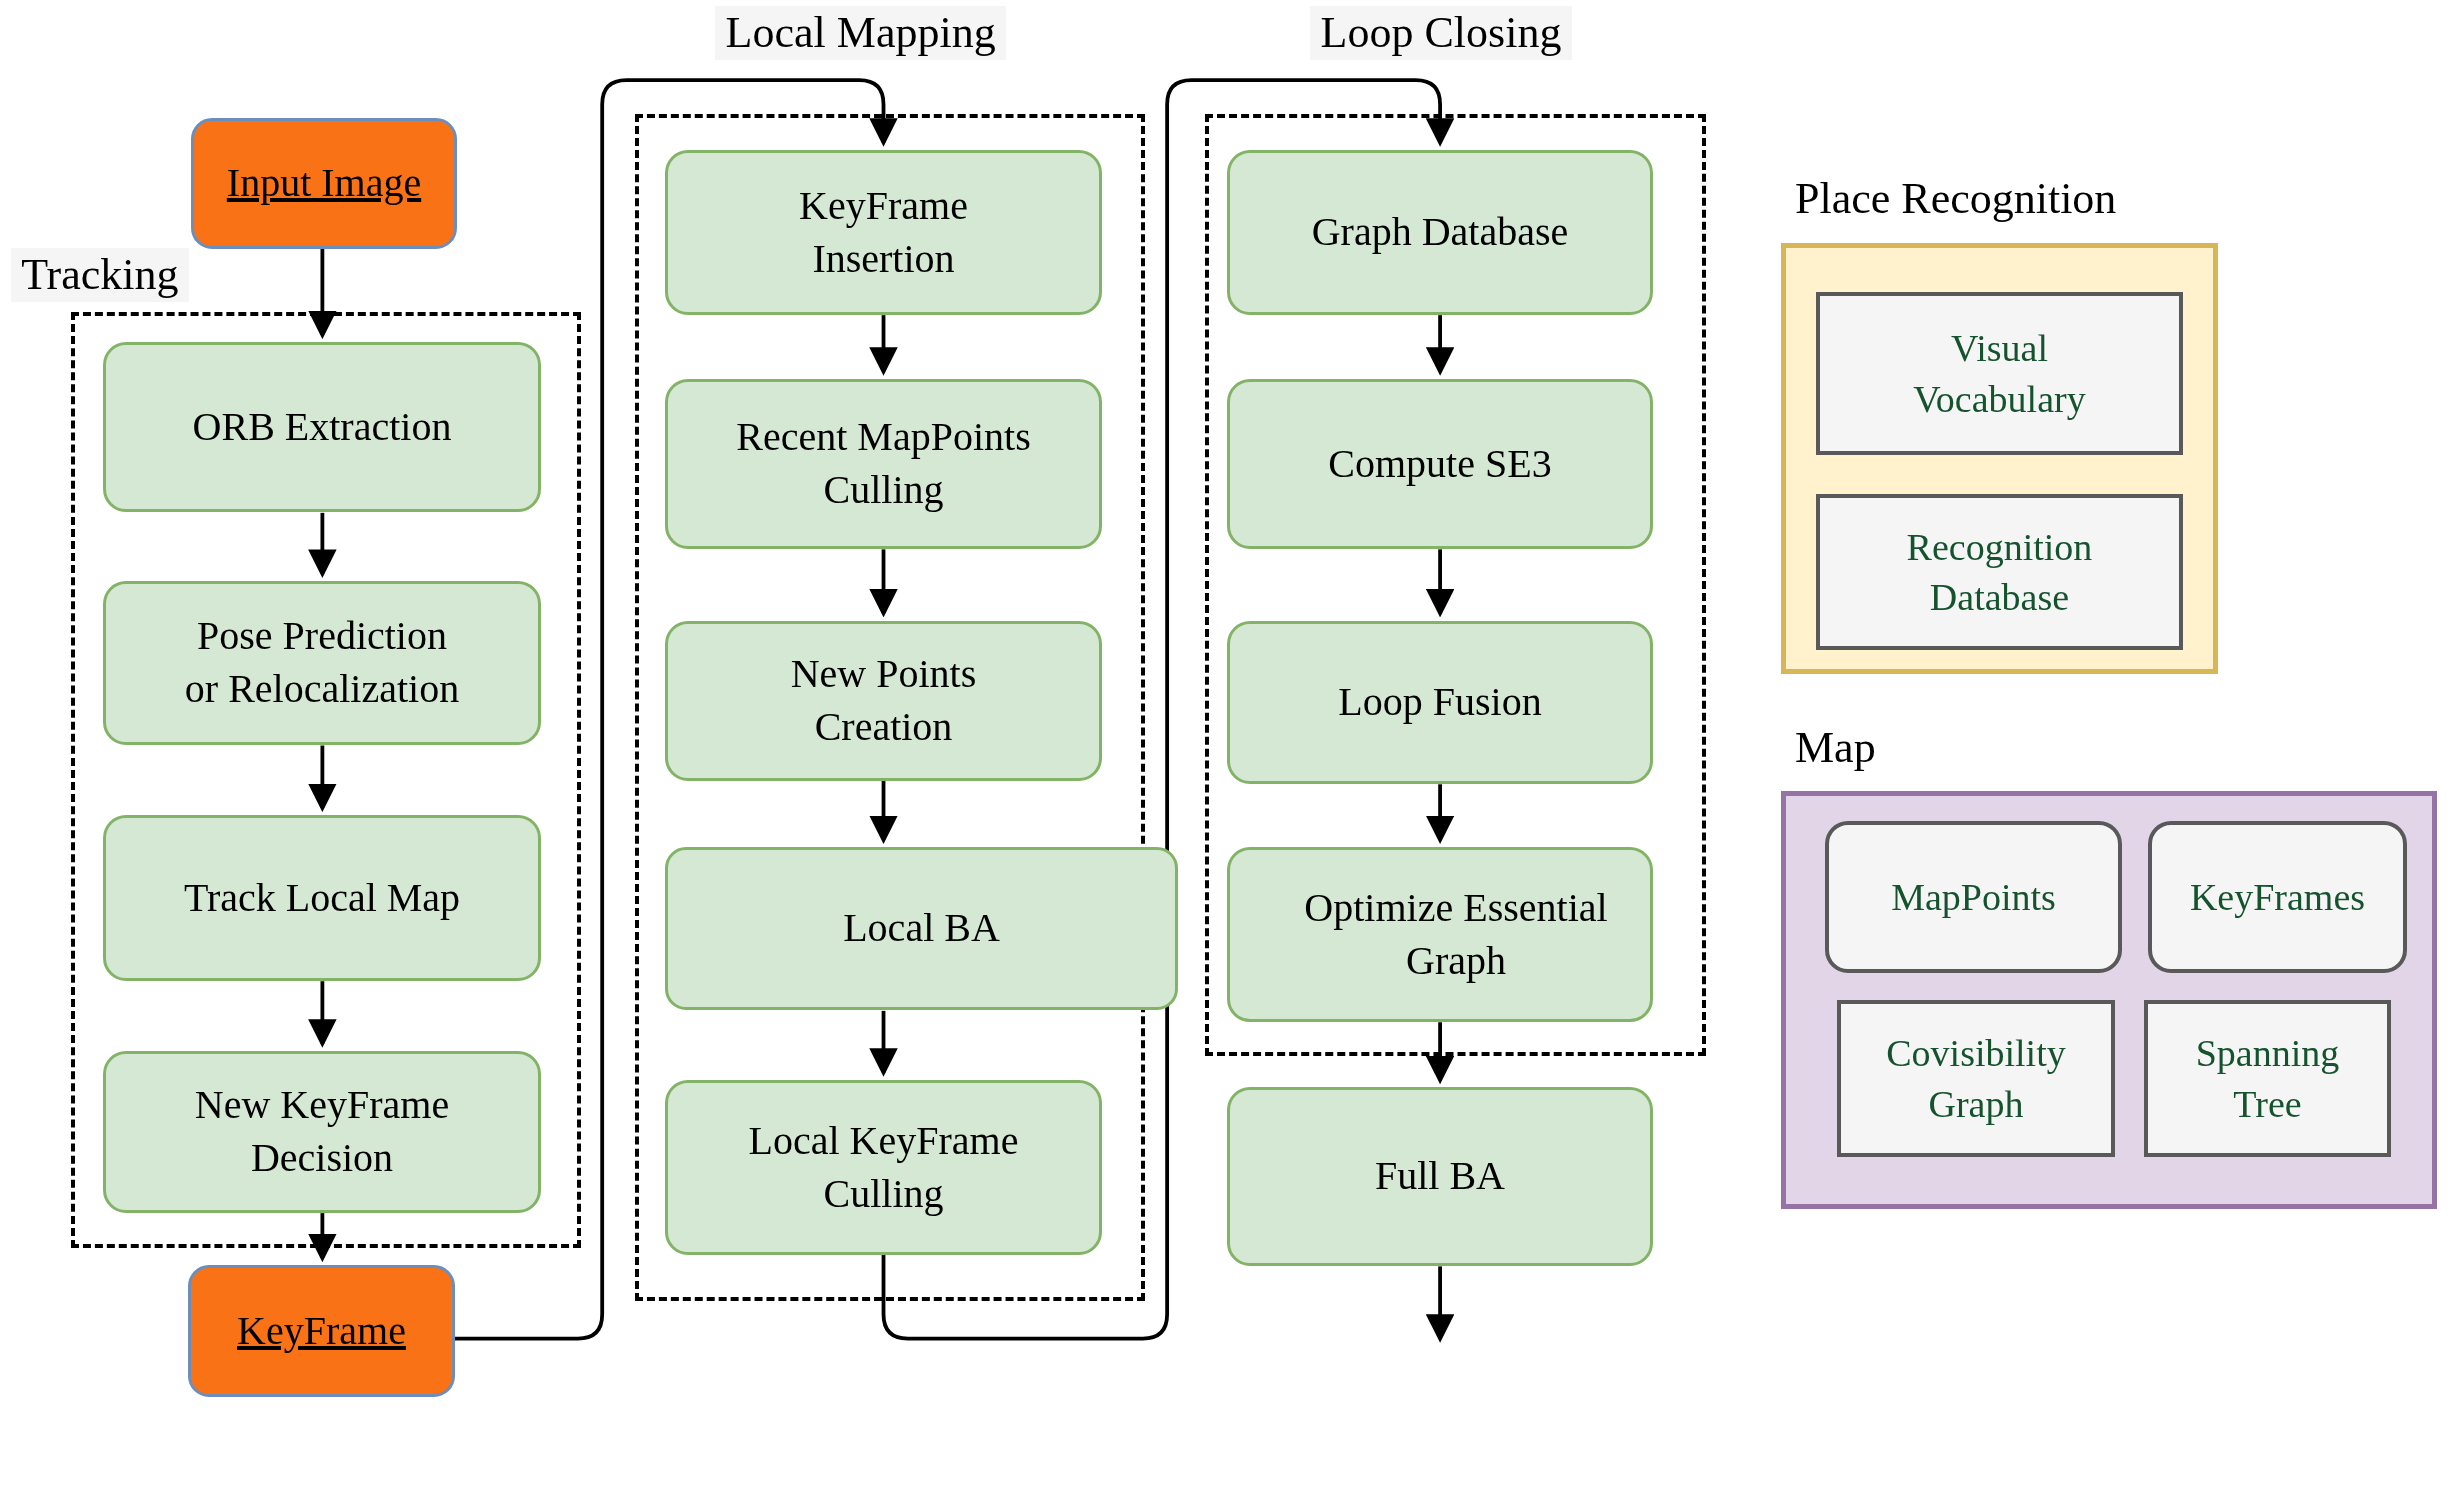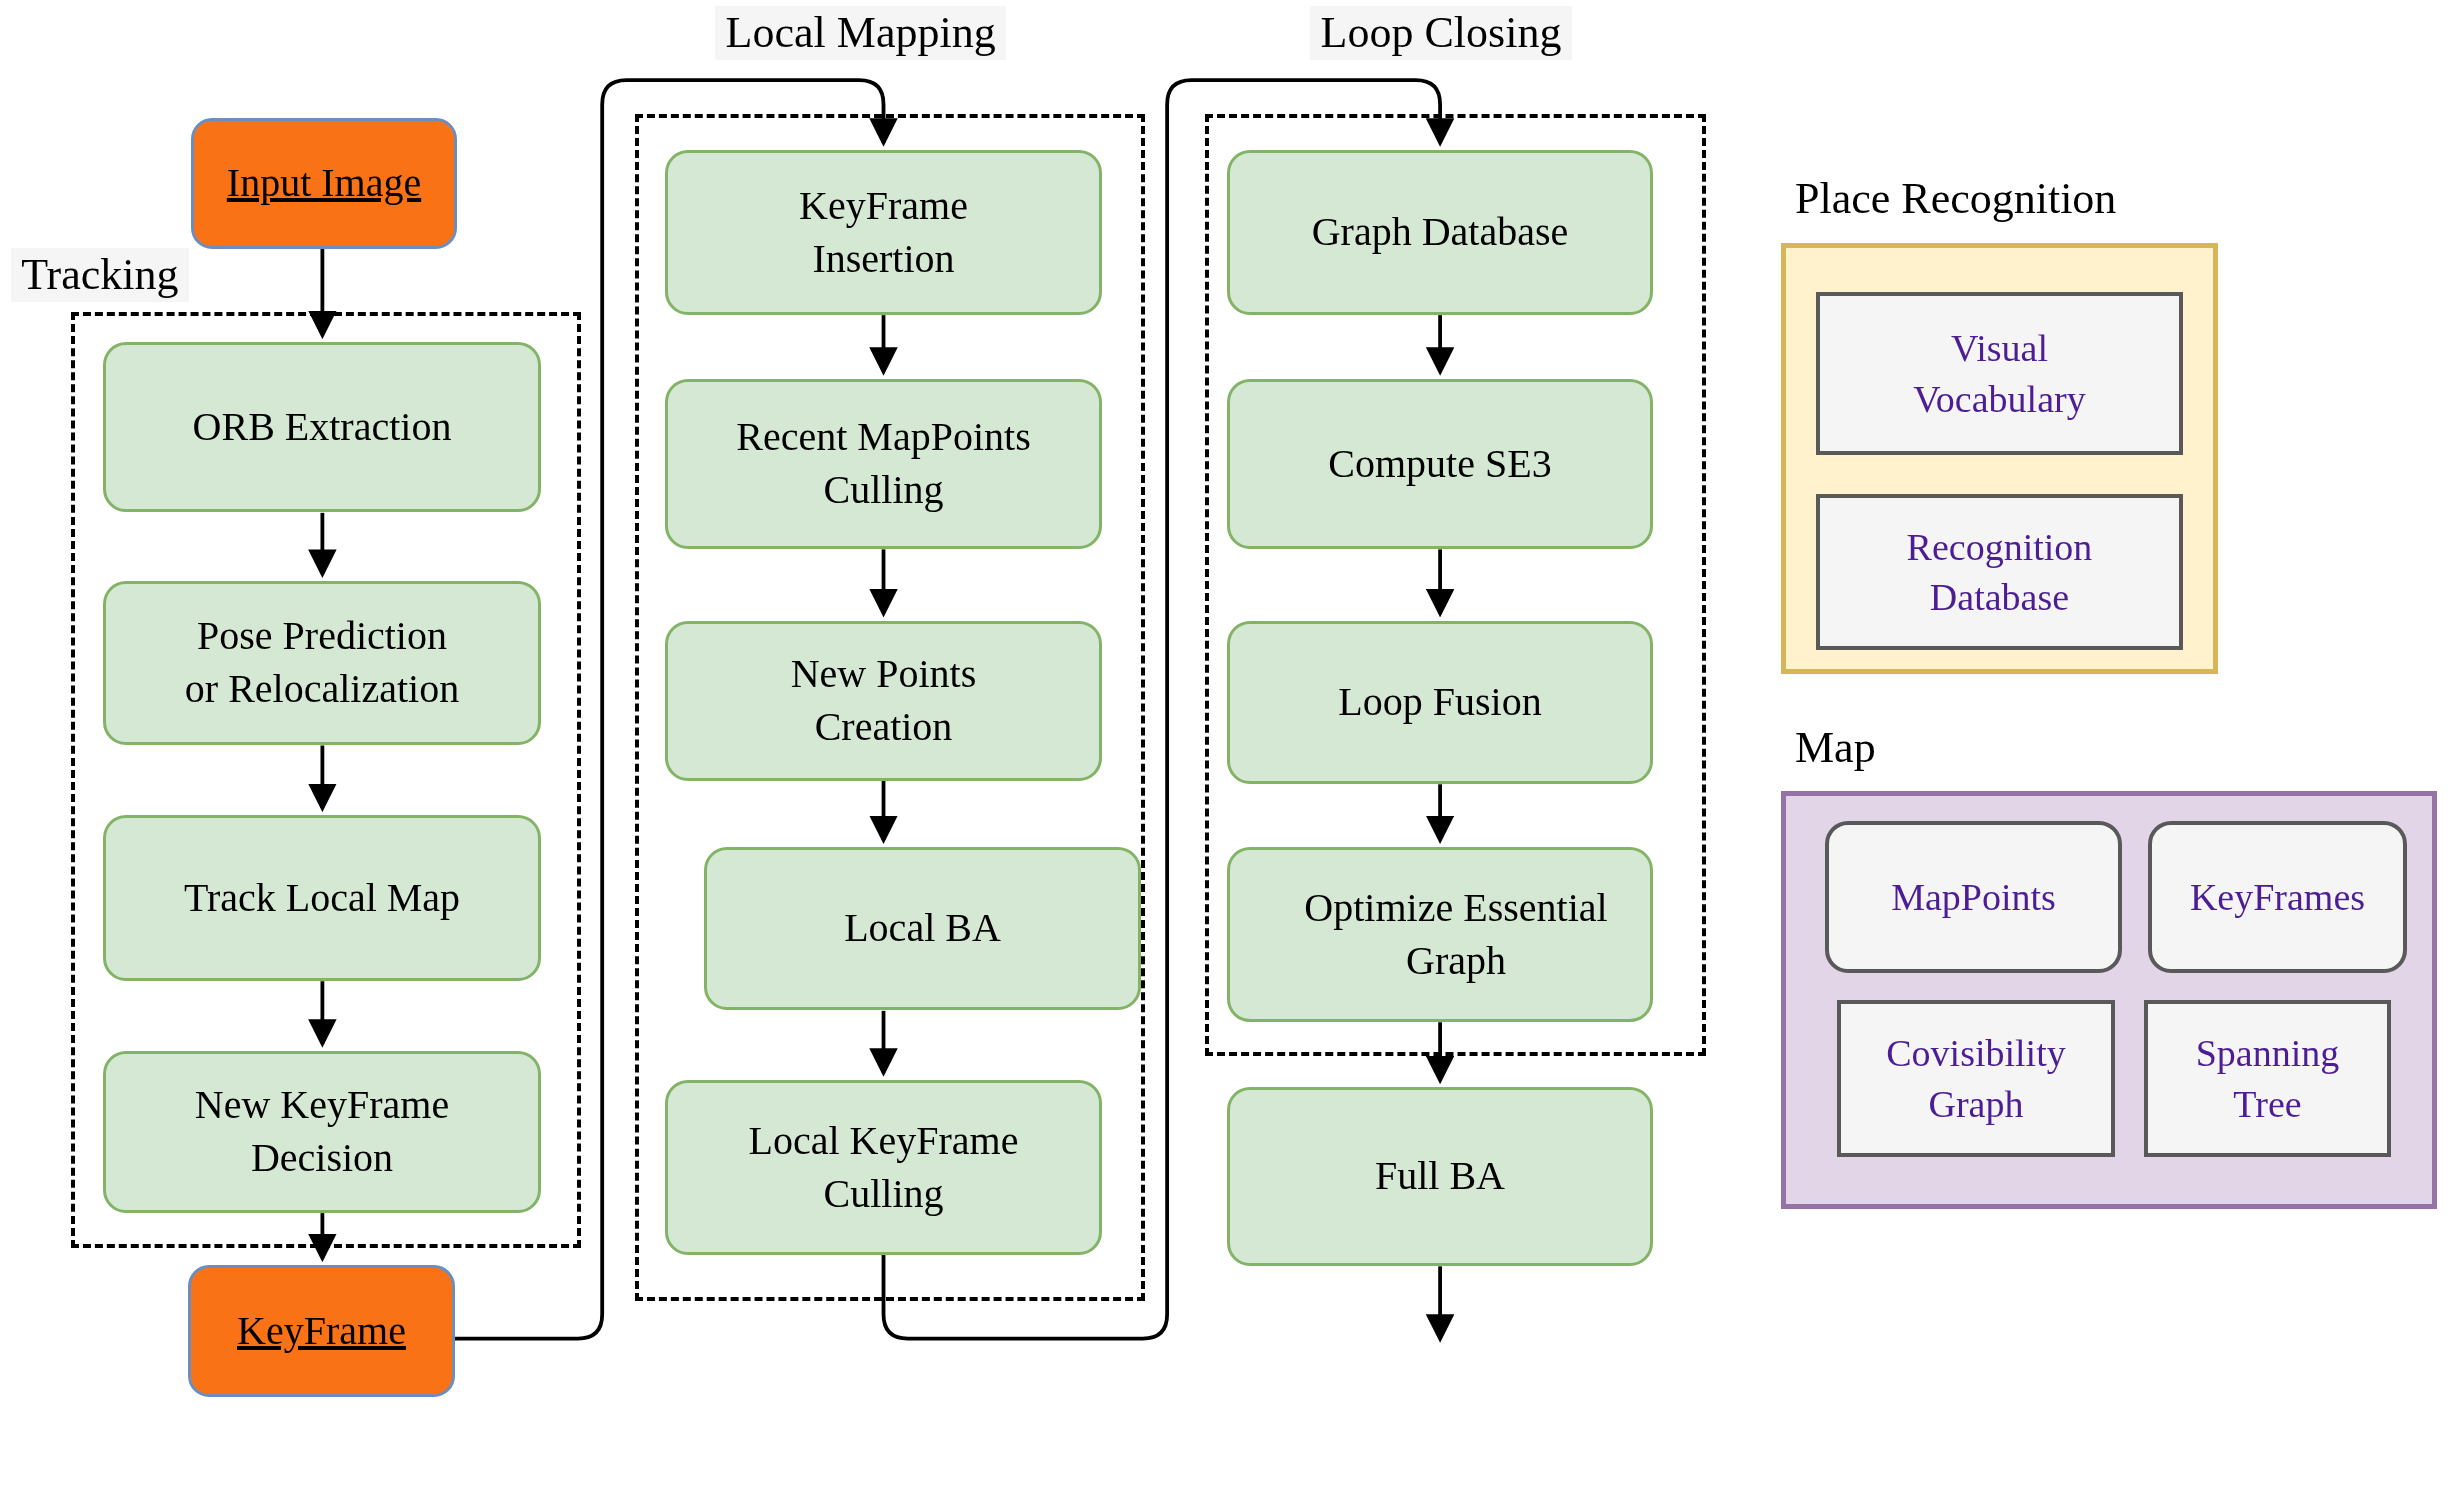--- a/index.html
+++ b/index.html
@@ -12,21 +12,21 @@
   .node{position:absolute;display:flex;align-items:center;justify-content:center;
         text-align:center;font-size:40px;line-height:1.32;white-space:pre-line;z-index:3;
         box-sizing:border-box;}
   .node.green{background:#d5e8d4;border:3.8px solid #82b366;border-radius:23px;}
   .node.blue{background:#f97316;border:3.8px solid #6c8ebf;border-radius:21px;text-decoration:underline;}
   .panel{position:absolute;box-sizing:border-box;z-index:2;}
   .panel.yellow{background:#fff2cc;border:5.3px solid #d6b656;}
   .panel.purple{background:#e1d5e7;border:5.3px solid #9673a6;}
   .item{position:absolute;display:flex;align-items:center;justify-content:center;
         text-align:center;font-size:38px;line-height:1.32;white-space:pre-line;
-        background:#f5f5f5;border:4.6px solid #595959;color:#4c1d95;z-index:3;box-sizing:border-box;}
+        background:#f5f5f5;border:4.6px solid #595959;color:#14532d;z-index:3;box-sizing:border-box;}
   .item.round{border-radius:23px;}
 </style>
 </head>
 <body>
 
 <div id="stage">
 
   <div class="dashed" style="left:71px;top:312px;width:502px;height:928px;"></div>
   <div class="dashed" style="left:635px;top:114px;width:502px;height:1179px;"></div>
   <div class="dashed" style="left:1205px;top:114px;width:493px;height:934px;"></div>
@@ -77,21 +77,21 @@
   <div class="node green" style="left:103px;top:815px;width:438px;height:166px;">Track Local Map</div>
   <div class="node green" style="left:103px;top:1051px;width:438px;height:162px;">New KeyFrame
 Decision</div>
 
   <div class="node green" style="left:665px;top:150px;width:437px;height:165px;">KeyFrame
 Insertion</div>
   <div class="node green" style="left:665px;top:379px;width:437px;height:170px;">Recent MapPoints
 Culling</div>
   <div class="node green" style="left:665px;top:621px;width:437px;height:160px;">New Points
 Creation</div>
-  <div class="node green" style="left:704px;top:847px;width:437px;height:163px;">Local BA</div>
+  <div class="node green" style="left:665px;top:847px;width:513px;height:163px;border-radius:21px;">Local BA</div>
   <div class="node green" style="left:665px;top:1080px;width:437px;height:175px;">Local KeyFrame
 Culling</div>
 
   <div class="node green" style="left:1227px;top:150px;width:426px;height:165px;">Graph Database</div>
   <div class="node green" style="left:1227px;top:379px;width:426px;height:170px;">Compute SE3</div>
   <div class="node green" style="left:1227px;top:621px;width:426px;height:163px;">Loop Fusion</div>
   <div class="node green" style="left:1227px;top:847px;width:426px;height:175px;padding-left:32px;">Optimize Essential
 Graph</div>
   <div class="node green" style="left:1227px;top:1087px;width:426px;height:179px;">Full BA</div>
 

